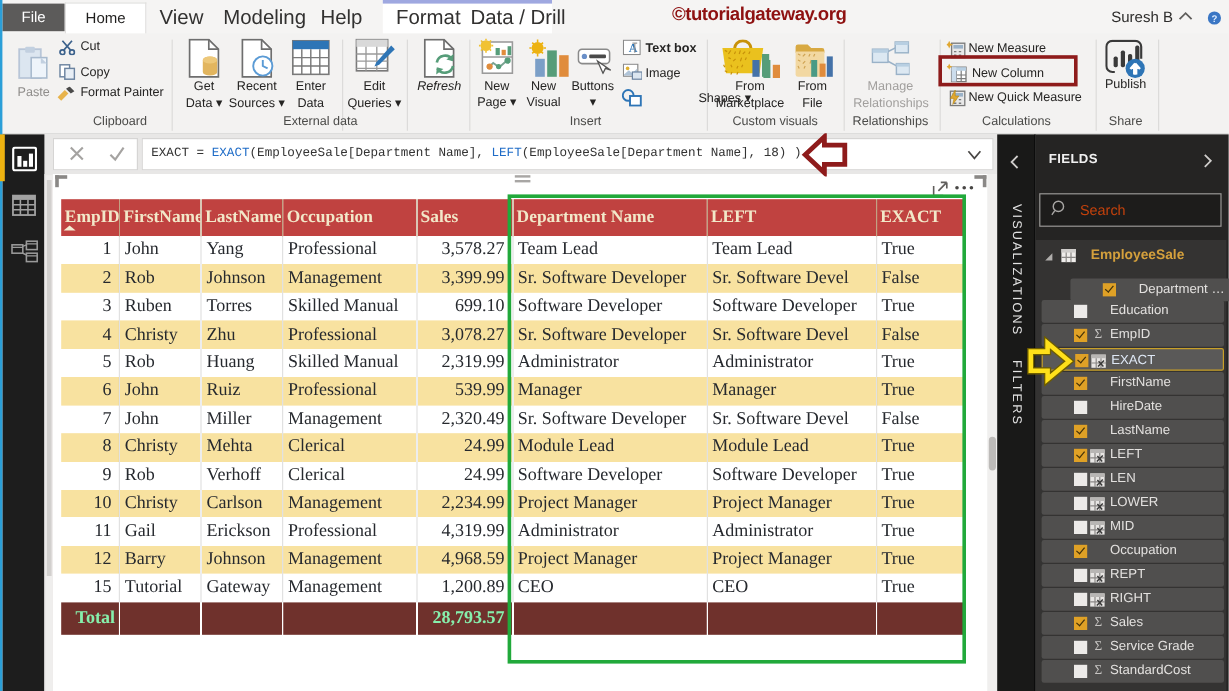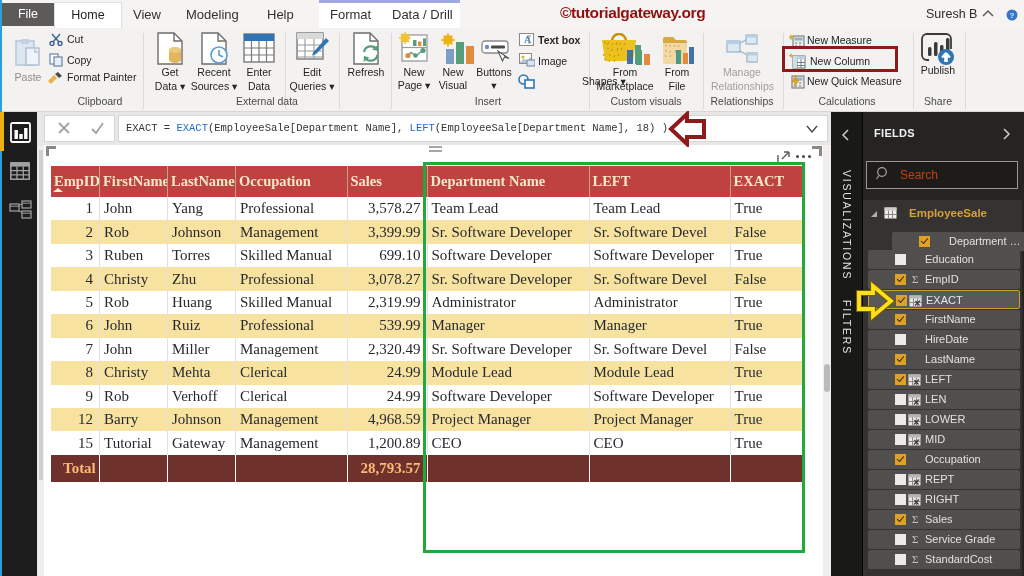--- a/index.html
+++ b/index.html
@@ -6,21 +6,21 @@
   html,body { width:1024px; height:576px; overflow:hidden; }
   body { position:relative; background:#f3f2f1; font-family:"Liberation Sans",sans-serif; }
   .abs { position:absolute; }
 
   
   #tabbar { left:0; top:0; width:1024px; height:28px; background:#f5f4f3; }
   .tab { position:absolute; top:0; height:28px; line-height:28px; font-size:12.5px; color:#323130; text-align:center; }
   #filetab { left:2px; top:3px; width:52px; height:23px; background:#5c5b5a; color:#fff; line-height:23px; }
   #hometab { left:54px; top:2px; width:68px; height:26px; background:#fff; border:1px solid #e0dfde; border-bottom:none; color:#201f1e; line-height:25px;}
   #fmtbox { left:319px; top:0; width:141px; height:28px; background:#fff; border-top:3px solid #9fa8e0;}
-  .rtab { position:absolute; top:3px; height:23px; line-height:23px; font-size:13px; color:#323130; }
+  .rtab { position:absolute; top:3px; height:23px; line-height:23px; font-size:17px; color:#323130; }
   #tgw { left:560px; top:4px; font-size:15.5px; font-weight:bold; color:#8e1111; font-family:"Liberation Sans",sans-serif; letter-spacing:-0.4px;}
   #suresh { left:926px; top:7px; font-size:12.5px; color:#2d2c2b; }
 
   
   #ribbon { left:0; top:28px; width:1024px; height:84px; background:#f3f2f1; border-bottom:1px solid #d8d7d6; }
   .gsep { position:absolute; top:4px; width:1px; height:76px; background:#dcdbda; }
   .glabel { position:absolute; top:95px; font-size:10.5px; color:#4a4a48; width:120px; text-align:center; }
   .biglabel { position:absolute; font-size:10.5px; color:#252423; text-align:center; line-height:13.5px; }
   .smalltext { position:absolute; font-size:10.5px; color:#252423; }
   .graytext { color:#a19f9d !important; }
@@ -47,21 +47,21 @@
 
   
   #tbl { left:51px; top:166px; }
   table { border-collapse:collapse; table-layout:fixed; width:752px; font-family:"Liberation Serif",serif; }
   td,th { overflow:hidden; white-space:nowrap; }
   th { height:31px; background:#c04240; color:#f2e8c9; font-size:14.5px; text-align:left; padding:0 0 0 3px; border-right:1px solid #c2a183; font-weight:bold; vertical-align:middle;}
   td { height:23.45px; font-size:15px; color:#26292e; padding:0 0 0 4px; border-right:1px solid rgba(120,120,120,0.22); vertical-align:middle;}
   tr.k td { background:#f8e2a0; }
   tr.w td { background:#ffffff; }
   td.num { text-align:right; padding:0 6px 0 0; }
-  tr.tot td { background:#6f312c; color:#fdba74; font-weight:bold; height:27px; border-right:1px solid rgba(255,255,255,0.35); }
+  tr.tot td { background:#6f312c; color:#86efac; font-weight:bold; height:27px; border-right:1px solid rgba(255,255,255,0.35); }
 
   
   #greenbox { left:423px; top:162px; width:382px; height:391px; border:3px solid #21a93b; z-index:30; }
   #redbox { left:782px; top:46px; width:116px; height:26px; border:3px solid #8e1b1b; z-index:30; }
 
   
   #vstrip { left:831px; top:112px; width:32px; height:464px; background:#191918; border-right:1px solid #060606; }
   .vtext { position:absolute; font-size:10.5px; letter-spacing:1.8px; color:#e3e3e3; transform:rotate(90deg); transform-origin:left top; white-space:nowrap; left:853px; }
   #fields { left:863px; top:112px; width:161px; height:464px; background:#252423; }
   #fieldshdr { left:874px; top:127px; font-size:11px; font-weight:bold; letter-spacing:0.3px; color:#f0f0f0; }
@@ -179,21 +179,21 @@
 <div class="abs biglabel" style="left:284px;top:80px;width:56px;">Queries ▾</div>
 
 <svg class="abs" style="left:352px;top:32px" width="30" height="33" viewBox="0 0 30 33">
       <path d="M2 1 H18 L26 9 V32 H2 Z" fill="#fff" stroke="#6e6e6e" stroke-width="1.4"></path>
       <path d="M18 1 L18 9 L26 9" fill="none" stroke="#6e6e6e" stroke-width="1.4"></path>
       <path d="M12 20 a7 7 0 0 1 13 -2" stroke="#569d79" stroke-width="2.2" fill="none"></path>
       <path d="M26 13 L25.5 19 L20 17.5 Z" fill="#569d79"></path>
       <path d="M25.5 23 a7 7 0 0 1 -13 2" stroke="#569d79" stroke-width="2.2" fill="none"></path>
       <path d="M11.5 30 L12 24 L17.5 25.5 Z" fill="#569d79"></path>
     </svg>
-<div class="abs biglabel" style="left:340px;top:66px;width:52px;">Refresh</div>
+<div class="abs biglabel" style="left:340px;top:66px;width:52px;font-style:italic;">Refresh</div>
 
 <svg class="abs" style="left:399px;top:32px" width="30" height="31" viewBox="0 0 30 31">
       <rect x="3" y="3" width="25" height="26" fill="#fff" stroke="#9a9a9a" stroke-width="1.3"></rect>
       <path d="M3 15.5 H28" stroke="#9a9a9a" stroke-width="1.2"></path>
       <rect x="14" y="8" width="3.5" height="6" fill="#569d79"></rect>
       <rect x="19" y="9.5" width="3.5" height="4.5" fill="#e08c3c"></rect>
       <rect x="24" y="6.5" width="3" height="7.5" fill="#569d79"></rect>
       <path d="M7 25 L12 20.5 L17 24 L24 18" stroke="#7aa391" stroke-width="1.6" fill="none"></path>
       <circle cx="9" cy="23.5" r="2.6" fill="#e08c3c"></circle>
       <circle cx="16.5" cy="23.5" r="2.2" fill="#569d79"></circle>
@@ -487,20 +487,40 @@
           <td class="num">9</td>
           <td>Rob</td>
           <td>Verhoff</td>
           <td>Clerical</td>
           <td class="num">24.99</td>
           <td>Software Developer</td>
           <td>Software Developer</td>
           <td>True</td>
         </tr>
 <tr class="k">
+          <td class="num">10</td>
+          <td>Christy</td>
+          <td>Carlson</td>
+          <td>Management</td>
+          <td class="num">2,234.99</td>
+          <td>Project Manager</td>
+          <td>Project Manager</td>
+          <td>True</td>
+        </tr>
+<tr class="w">
+          <td class="num">11</td>
+          <td>Gail</td>
+          <td>Erickson</td>
+          <td>Professional</td>
+          <td class="num">4,319.99</td>
+          <td>Administrator</td>
+          <td>Administrator</td>
+          <td>True</td>
+        </tr>
+<tr class="k">
           <td class="num">12</td>
           <td>Barry</td>
           <td>Johnson</td>
           <td>Management</td>
           <td class="num">4,968.59</td>
           <td>Project Manager</td>
           <td>Project Manager</td>
           <td>True</td>
         </tr>
 <tr class="w">

